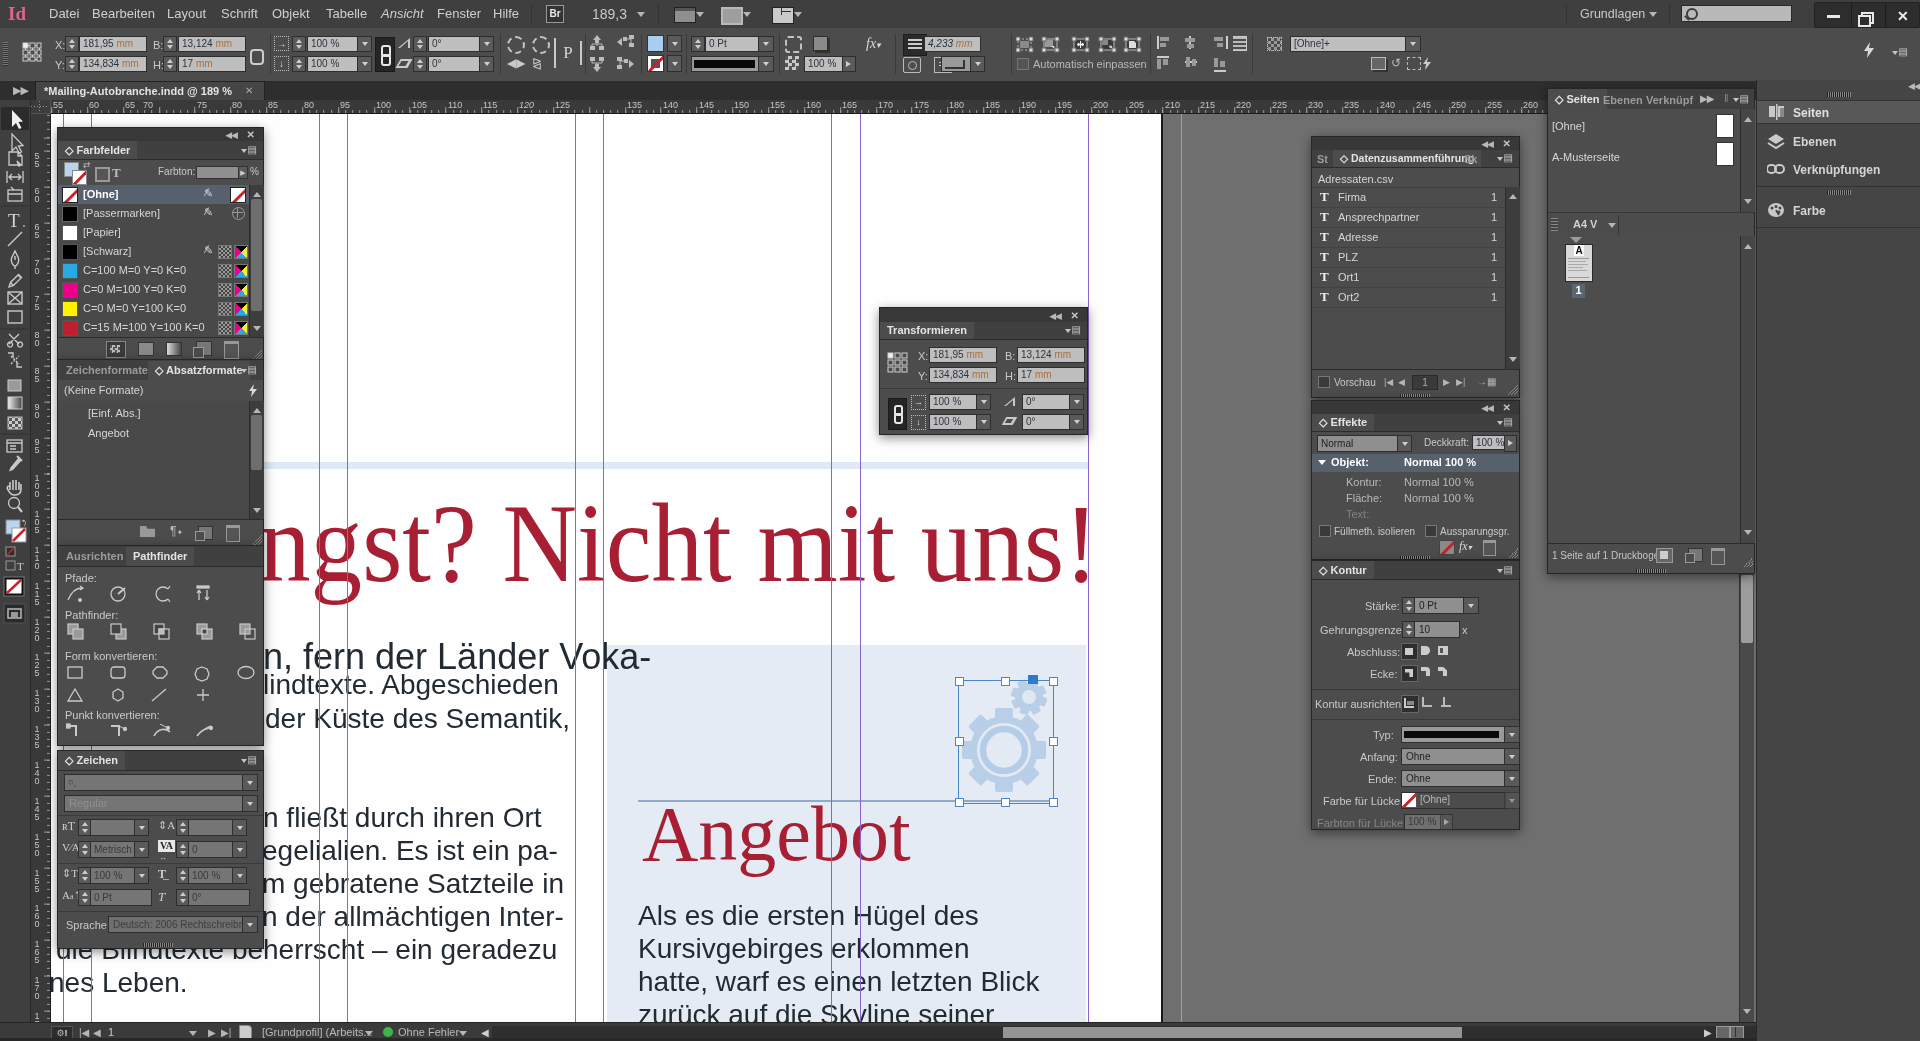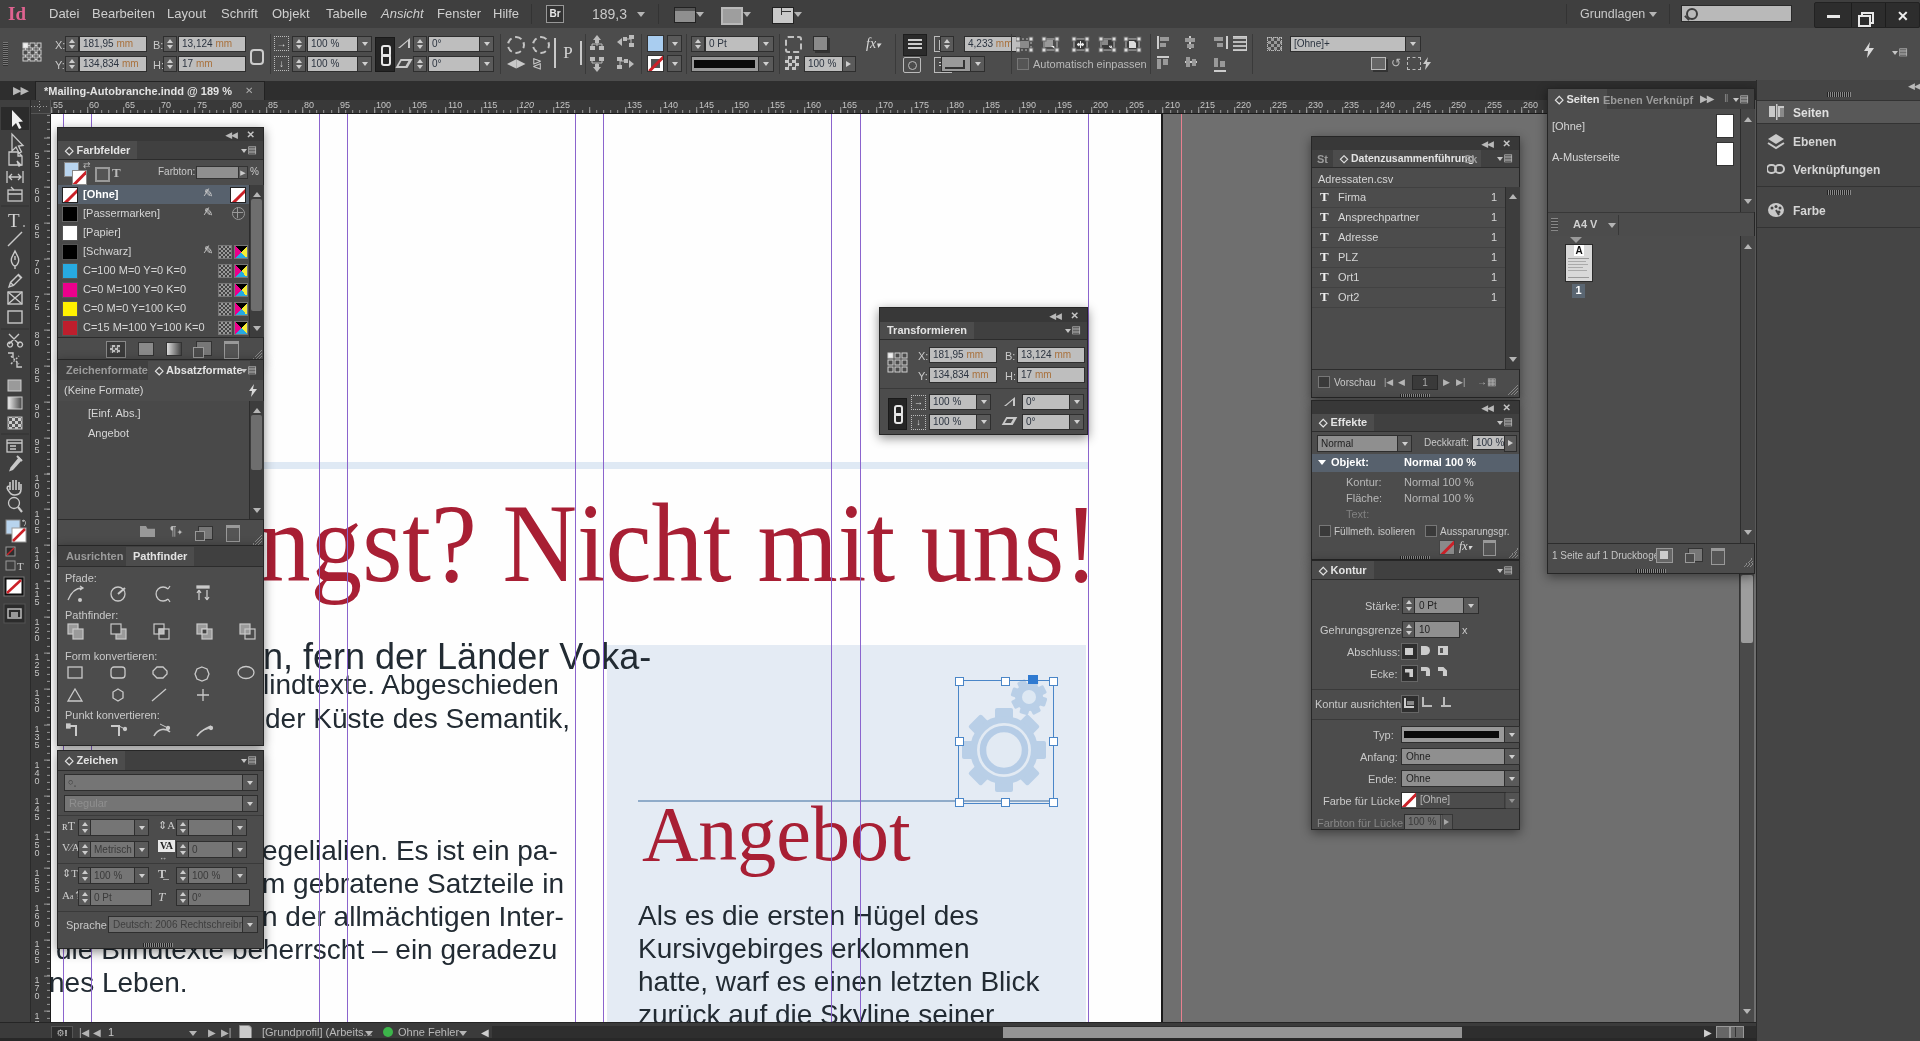--- a/index.html
+++ b/index.html
@@ -46,20 +46,21 @@
 
   <div class="abs" style="left:42px;top:349px;width:996px;height:7px;background:#dfe9f4;"></div>
 
   <div class="abs" style="left:557px;top:532px;width:479px;height:377px;background:#e4ebf4;"></div>
 
   <div class="ptext" style="left:209px;top:366px;font-family:'Liberation Serif',serif;font-size:112px;color:#a81f34;transform:scaleX(0.921);transform-origin:0 0;">ngst? Nicht mit uns!</div>
 
   <div class="ptext" style="left:213px;top:523px;font-size:36px;">n, fern der Länder Voka-</div>
   <div class="ptext" style="left:213px;top:556px;font-size:28px;">lindtexte. Abgeschieden</div>
   <div class="ptext" style="left:215px;top:590px;font-size:28px;">der Küste des Semantik,</div>
+  <div class="ptext" style="left:213px;top:689px;font-size:28px;">n fließt durch ihren Ort</div>
   <div class="ptext" style="left:212px;top:722px;font-size:28px;">egelialien. Es ist ein pa-</div>
   <div class="ptext" style="left:212px;top:788px;font-size:28px;">n der allmächtigen Inter-</div>
   <div class="ptext" style="left:212px;top:755px;font-size:28px;">m gebratene Satzteile in</div>
   <div class="ptext" style="left:6px;top:821px;font-size:28px;">die Blindtexte beherrscht – ein geradezu</div>
   <div class="ptext" style="left:-1px;top:854px;font-size:28px;">nes Leben.</div>
 
   <div class="abs" style="left:588px;top:687px;width:415px;height:2px;background:#8fabc9;"></div>
   <div class="ptext" style="left:592px;top:676px;font-family:'Liberation Serif',serif;font-size:78px;color:#a81f34;">Angebot</div>
   <div class="ptext" style="left:588px;top:787px;font-size:28px;">Als es die ersten Hügel des</div>
   <div class="ptext" style="left:588px;top:820px;font-size:28px;">Kursivgebirges erklommen</div>
@@ -307,21 +308,21 @@
       <div class="abs" style="left:4px;top:3px;width:8px;height:8px;border:1px solid #bbb;background:#666;"></div>
     </div>
   <div class="abs" style="left:903px;top:29px;width:16px;height:14px;border:1px solid #bbb;border-radius:2px;">
       <div class="abs" style="left:4px;top:3px;width:7px;height:7px;border-radius:50%;border:1px solid #bbb;"></div>
     </div>
   <div class="abs" style="left:934px;top:29px;width:16px;height:14px;border:1px solid #bbb;">
       <div class="abs" style="left:4px;top:4px;width:8px;height:6px;background:repeating-linear-gradient(#ccc 0 1px,#4c4c4c 1px 3px);"></div>
     </div>
 
   <div class="spin" style="left:940px;top:8px;height:14px;"></div>
-  <div class="fld" style="left:964px;top:8px;width:49px;height:14px;">4,233 <b>mm</b></div>
+  <div class="fld" style="left:924px;top:8px;width:49px;height:14px;font-style:italic;">4,233 <b>mm</b></div>
   <div class="abs" style="left:941px;top:28px;width:28px;height:14px;background:#9a9a9a;border:1px solid #2e2e2e;">
       <div class="abs" style="left:3px;top:3px;width:18px;height:7px;border-right:2px solid #333;border-bottom:2px solid #333;"></div>
     </div>
   <div class="ddbtn" style="left:970px;top:28px;width:13px;height:14px;"></div>
   <div class="abs" style="left:1011px;top:6px;width:1px;height:40px;background:#3a3a3a;"></div>
 
   <svg class="abs" style="left:1016px;top:8px;" width="130" height="18">
     <g stroke="#b9b9b9" fill="none">
       <g>
           <rect x="2" y="3" width="13" height="11" stroke-dasharray="2 2"></rect>
@@ -423,21 +424,21 @@
     <div class="abs" style="left:209px;top:3px;color:#aaa;font-size:10px;">✕</div>
   </div>
 </div>
 
 <div class="abs" id="hruler" style="left:30px;top:100px;width:1723px;height:13px;background:#393939;border-bottom:1px solid #1c1c1c;overflow:hidden;">
   <div class="abs" style="left:0;bottom:0;width:1723px;height:3px;background:repeating-linear-gradient(90deg,#9a9a9a 0 1px,transparent 1px 7.17px);background-position:21.2px 0;"></div>
   <div class="abs" style="left:0;bottom:0;width:1723px;height:6px;background:repeating-linear-gradient(90deg,#9a9a9a 0 1px,transparent 1px 35.85px);background-position:21.2px 0;"></div>
   <div class="rnum" style="left:23px;top:0;">55</div>
   <div class="rnum" style="left:59px;top:0;">60</div>
   <div class="rnum" style="left:95px;top:0;">65</div>
-  <div class="rnum" style="left:131px;top:0;">70</div>
+  <div class="rnum" style="left:113px;top:0;">70</div>
   <div class="rnum" style="left:167px;top:0;">75</div>
   <div class="rnum" style="left:202px;top:0;">80</div>
   <div class="rnum" style="left:238px;top:0;">85</div>
   <div class="rnum" style="left:274px;top:0;">80</div>
   <div class="rnum" style="left:310px;top:0;">95</div>
   <div class="rnum" style="left:346px;top:0;">100</div>
   <div class="rnum" style="left:382px;top:0;">105</div>
   <div class="rnum" style="left:418px;top:0;">110</div>
   <div class="rnum" style="left:453px;top:0;">115</div>
   <div class="rnum" style="left:489px;top:0;font-style:italic;">120</div>

